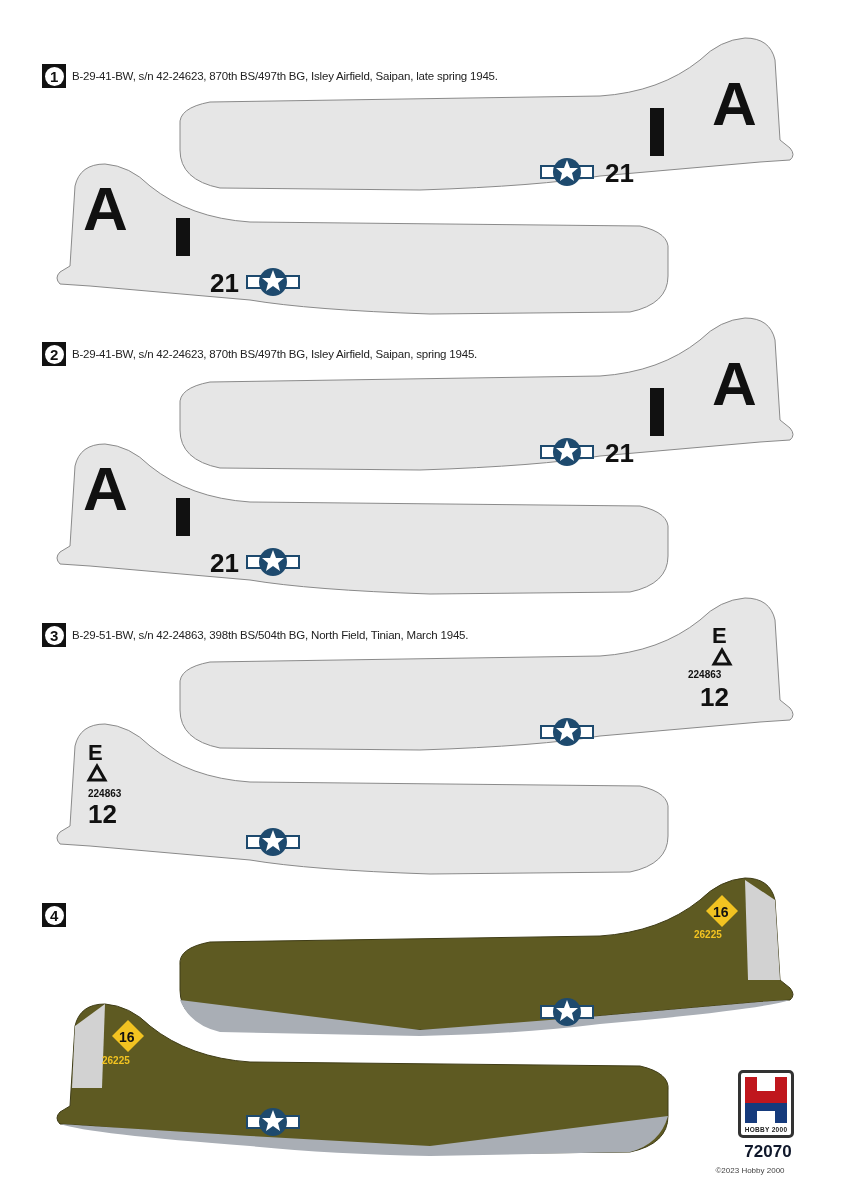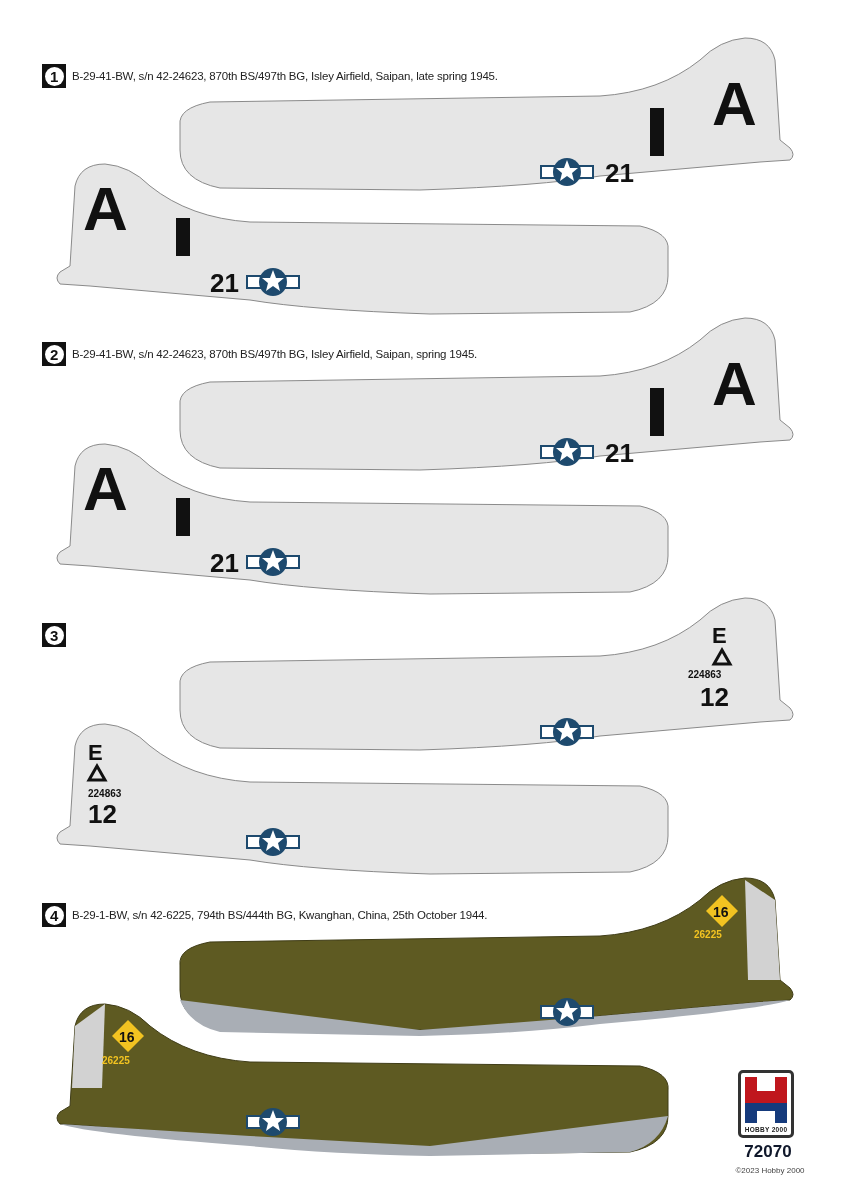--- a/index.html
+++ b/index.html
@@ -8,47 +8,47 @@
   .num-badge{width:24px;height:24px;background:#111;display:flex;align-items:center;justify-content:center;}
   .num-badge span{width:19px;height:19px;border-radius:50%;background:#fff;color:#111;font-weight:bold;font-size:15px;display:flex;align-items:center;justify-content:center;line-height:1;}
   svg.plane{position:absolute;left:0;top:0;overflow:visible;}
   .logo{position:absolute;left:738px;top:1070px;width:56px;height:68px;border:3px solid #333;border-radius:5px;background:#fff;box-sizing:border-box;}
   .logo .h-top{position:absolute;left:4px;top:4px;width:42px;height:26px;background:#c0161d;}
   .logo .h-bot{position:absolute;left:4px;top:30px;width:42px;height:20px;background:#153a7c;}
   .logo .h-gap-t{position:absolute;left:16px;top:4px;width:18px;height:14px;background:#fff;}
   .logo .h-gap-b{position:absolute;left:16px;top:38px;width:18px;height:12px;background:#fff;}
   .logo .brand{position:absolute;left:0;right:0;bottom:2px;text-align:center;font-size:6.5px;font-weight:bold;color:#222;letter-spacing:0.3px;}
   .kit-num{position:absolute;left:738px;top:1142px;width:60px;text-align:center;font-size:17px;font-weight:bold;color:#0f172a;}
-  .copyright{position:absolute;left:728px;top:1166px;width:84px;text-align:center;font-size:8px;color:#444;}
+  .copyright{position:absolute;left:708px;top:1166px;width:84px;text-align:center;font-size:8px;color:#444;}
 </style>
 </head>
 <body>
 
 <div class="title-row" style="top:64px;">
   <div class="num-badge">
       <span>1</span>
     </div>
   <span>B-29-41-BW, s/n 42-24623, 870th BS/497th BG, Isley Airfield, Saipan, late spring 1945.</span>
 </div>
 <div class="title-row" style="top:342px;">
   <div class="num-badge">
       <span>2</span>
     </div>
   <span>B-29-41-BW, s/n 42-24623, 870th BS/497th BG, Isley Airfield, Saipan, spring 1945.</span>
 </div>
 <div class="title-row" style="top:623px;">
   <div class="num-badge">
       <span>3</span>
     </div>
+  <span>B-29-51-BW, s/n 42-24863, 398th BS/504th BG, North Field, Tinian, March 1945.</span>
 </div>
 <div class="title-row" style="top:903px;">
   <div class="num-badge">
       <span>4</span>
     </div>
-  <span>B-29-1-BW, s/n 42-6225, 794th BS/444th BG, Kwanghan, China, 25th October 1944.</span>
 </div>
 
 <svg class="plane" width="849" height="1200" viewBox="0 0 849 1200" xmlns="http://www.w3.org/2000/svg">
   <defs>
 
     <g id="bodyR">
       <path d="M180,125 Q178,108 210,102 L600,96 Q660,92 700,60 Q720,40 745,38 Q770,38 775,60 L780,140 L790,148 Q796,155 790,160 L760,162 L600,176 Q540,186 420,190 L220,188 Q180,180 180,150 Z"></path>
     </g>
     <g id="bodyL">
       <path d="M668,250 Q670,233 640,226 L250,222 Q190,218 150,186 Q130,166 105,164 Q80,164 75,186 L70,266 L60,272 Q54,278 60,284 L90,286 L250,300 Q310,310 430,314 L630,312 Q668,304 668,276 Z"></path>

